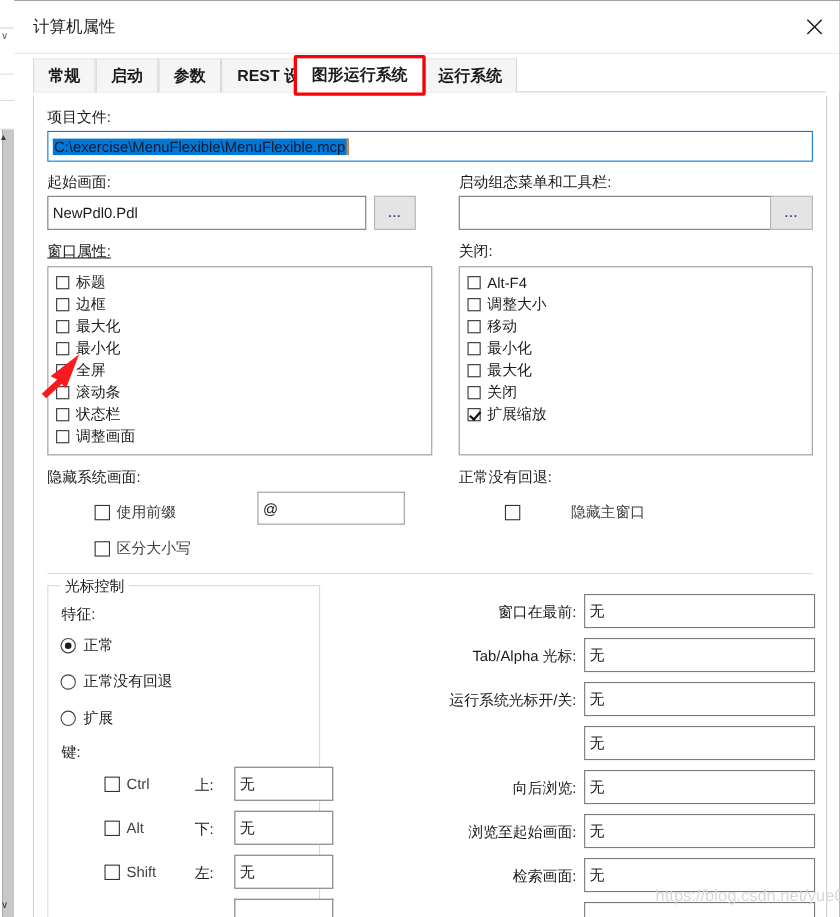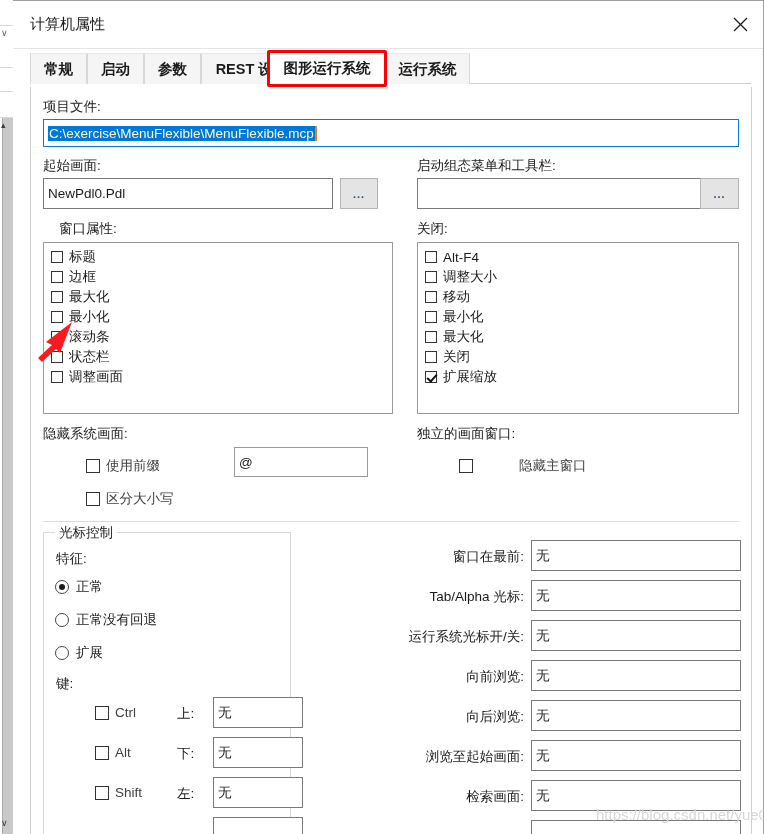--- a/index.html
+++ b/index.html
@@ -117,21 +117,21 @@
     position: absolute;
     background: #ffffff;
     border: 1px solid #7a7a7a;
     font-size: 13.5px; color: #1b1b1b;
     padding: 2px 4px;
     display: flex; align-items: center;
     white-space: nowrap; overflow: hidden;
   }
   .tbox.blue { border: 1px solid #0a7ad4; }
   .sel {
-    background: #0078d7; color: #fef9c3;
+    background: #0078d7; color: #0f172a;
     padding: 0 1px;
     border-right: 2px solid #e08030;
   }
   .btn-ellipsis {
     position: absolute;
     background: #e4e4e4;
     border: 1px solid #b5b5b5;
     display: flex; align-items: center; justify-content: center;
     font-size: 11px; color: #2b4b7a; letter-spacing: 1px;
     cursor: pointer;
@@ -300,37 +300,41 @@
     </div>
 
     <div class="lbl" style="left:386px;top:70px;">启动组态菜单和工具栏:</div>
     <div class="tbox" style="left:386px;top:91px;width:286px;height:31px;">
       <span></span>
     </div>
     <div class="btn-ellipsis" style="left:669px;top:91px;width:39px;height:31px;">
       <span>...</span>
     </div>
 
-    <div class="lbl" style="left:28px;top:133px;">窗口属性:</div>
+    <div class="lbl" style="left:12px;top:133px;text-decoration:underline;">窗口属性:</div>
     <div class="listbox" style="left:12px;top:155px;width:350px;height:172px;padding-top:4px;">
       <div class="ck-row">
         <span class="ckbox"></span>
         <span>标题</span>
       </div>
       <div class="ck-row">
         <span class="ckbox"></span>
         <span>边框</span>
       </div>
       <div class="ck-row">
         <span class="ckbox"></span>
         <span>最大化</span>
       </div>
       <div class="ck-row">
         <span class="ckbox"></span>
         <span>最小化</span>
+      </div>
+      <div class="ck-row">
+        <span class="ckbox checked"></span>
+        <span>全屏</span>
       </div>
       <div class="ck-row">
         <span class="ckbox"></span>
         <span>滚动条</span>
       </div>
       <div class="ck-row">
         <span class="ckbox"></span>
         <span>状态栏</span>
       </div>
       <div class="ck-row">
@@ -377,21 +381,21 @@
       <span>使用前缀</span>
     </div>
     <div class="tbox" style="left:203px;top:360px;width:134px;height:30px;border-color:#9a9a9a;">
       <span>@</span>
     </div>
     <div class="ck-std" style="left:15px;top:403px;">
       <span class="ckbox"></span>
       <span>区分大小写</span>
     </div>
 
-    <div class="lbl" style="left:386px;top:338px;">独立的画面窗口:</div>
+    <div class="lbl" style="left:386px;top:338px;">正常没有回退:</div>
     <div class="ck-std" style="left:388px;top:370px;gap:40px;">
       <span class="ckbox"></span>
       <span>隐藏主窗口</span>
     </div>
 
     <div class="hr" style="left:12px;top:434px;width:696px;"></div>
 
     <div id="groupbox" style="left:12px;top:445px;width:248px;height:303px;"></div>
     <div id="groupbox-legend" style="left:24px;top:437px;">光标控制</div>
 
@@ -449,21 +453,20 @@
     <div class="rlbl" style="left:283px;top:501px;width:210px;">Tab/Alpha 光标:</div>
     <div class="tbox" style="left:500px;top:493px;width:210px;height:31px;">
       <span>无</span>
     </div>
 
     <div class="rlbl" style="left:283px;top:541px;width:210px;">运行系统光标开/关:</div>
     <div class="tbox" style="left:500px;top:533px;width:210px;height:31px;">
       <span>无</span>
     </div>
 
-    <div class="rlbl" style="left:283px;top:581px;width:210px;">向前浏览:</div>
     <div class="tbox" style="left:500px;top:573px;width:210px;height:31px;">
       <span>无</span>
     </div>
 
     <div class="rlbl" style="left:283px;top:621px;width:210px;">向后浏览:</div>
     <div class="tbox" style="left:500px;top:613px;width:210px;height:31px;">
       <span>无</span>
     </div>
 
     <div class="rlbl" style="left:283px;top:661px;width:210px;">浏览至起始画面:</div>

